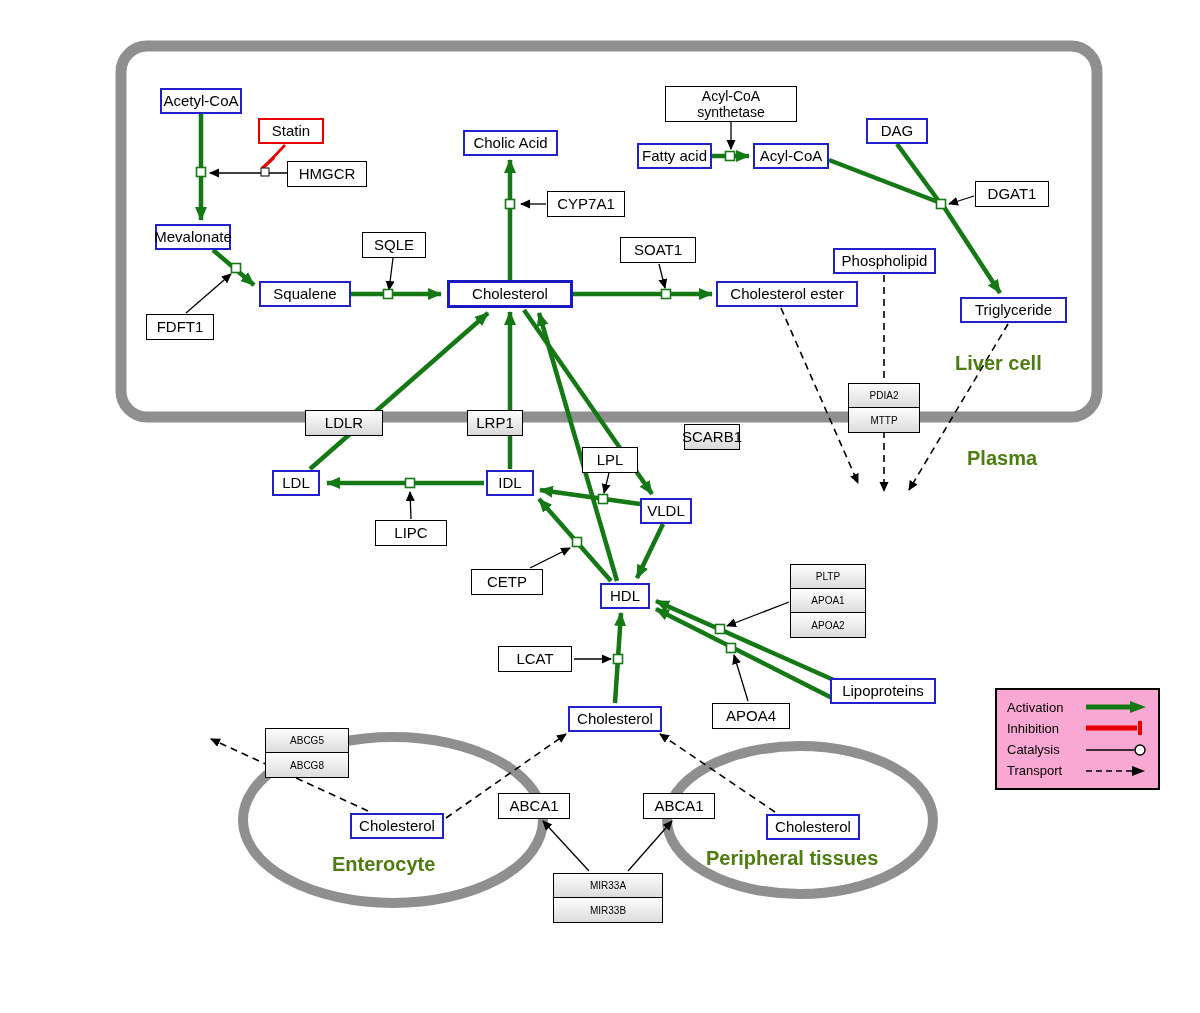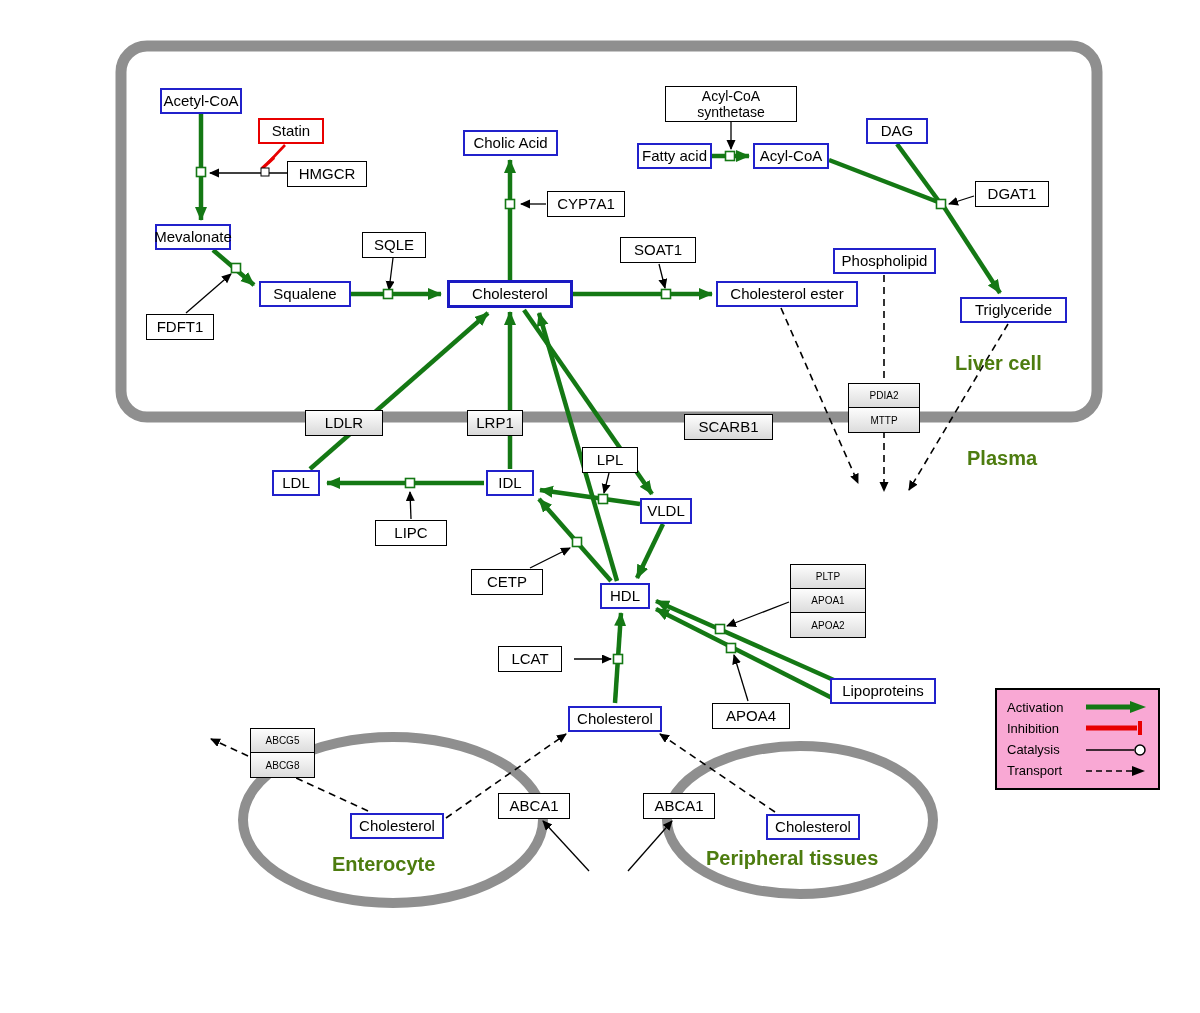--- a/index.html
+++ b/index.html
@@ -138,53 +138,57 @@
   </div>
   <div class="node metab" style="left:637px;top:143px;width:75px">Fatty acid</div>
   <div class="node metab" style="left:753px;top:143px;width:76px">Acyl-CoA</div>
   <div class="node metab" style="left:866px;top:118px;width:62px">DAG</div>
   <div class="node" style="left:975px;top:181px;width:74px">DGAT1</div>
   <div class="node metab" style="left:833px;top:248px;width:103px">Phospholipid</div>
   <div class="node metab" style="left:960px;top:297px;width:107px">Triglyceride</div>
 
   <div class="node shadedbg" style="left:305px;top:410px;width:78px">LDLR</div>
   <div class="node shadedbg" style="left:467px;top:410px;width:56px">LRP1</div>
-  <div class="node shadedbg" style="left:684px;top:414px;width:89px">SCARB1</div>
+  <div class="node shadedbg" style="left:684px;top:424px;width:56px">SCARB1</div>
   <div class="stack" style="left:848px;top:383px;width:72px">
     <div class="cell">PDIA2</div>
     <div class="cell">MTTP</div>
   </div>
 
   <div class="node metab" style="left:272px;top:470px;width:48px">LDL</div>
   <div class="node metab" style="left:486px;top:470px;width:48px">IDL</div>
   <div class="node" style="left:582px;top:447px;width:56px">LPL</div>
   <div class="node metab" style="left:640px;top:498px;width:52px">VLDL</div>
   <div class="node" style="left:375px;top:520px;width:72px">LIPC</div>
   <div class="node" style="left:471px;top:569px;width:72px">CETP</div>
   <div class="node metab" style="left:600px;top:583px;width:50px">HDL</div>
-  <div class="node" style="left:498px;top:646px;width:64px">LCAT</div>
+  <div class="node" style="left:498px;top:646px;width:74px">LCAT</div>
   <div class="node" style="left:712px;top:703px;width:78px">APOA4</div>
   <div class="node metab" style="left:830px;top:678px;width:106px">Lipoproteins</div>
   <div class="node metab" style="left:568px;top:706px;width:94px">Cholesterol</div>
 
   <div class="stack" style="left:790px;top:564px;width:76px">
     <div class="cell">PLTP</div>
     <div class="cell">APOA1</div>
     <div class="cell">APOA2</div>
   </div>
 
 
-  <div class="stack" style="left:250px;top:728px;width:65px">
+  <div class="stack" style="left:265px;top:728px;width:84px">
     <div class="cell">ABCG5</div>
     <div class="cell">ABCG8</div>
   </div>
   <div class="node metab" style="left:350px;top:813px;width:94px">Cholesterol</div>
   <div class="node" style="left:498px;top:793px;width:72px">ABCA1</div>
   <div class="node" style="left:643px;top:793px;width:72px">ABCA1</div>
   <div class="node metab" style="left:766px;top:814px;width:94px">Cholesterol</div>
+  <div class="stack" style="left:553px;top:873px;width:110px">
+    <div class="cell">MIR33A</div>
+    <div class="cell">MIR33B</div>
+  </div>
 
   <div class="comp-label" style="left:955px;top:352px">Liver cell</div>
   <div class="comp-label" style="left:967px;top:447px">Plasma</div>
   <div class="comp-label" style="left:332px;top:853px">Enterocyte</div>
   <div class="comp-label" style="left:706px;top:847px">Peripheral tissues</div>
 
   <div class="legend">
     <div class="legend-row">
       <span class="lab">Activation</span>
       <svg width="64" height="16">

